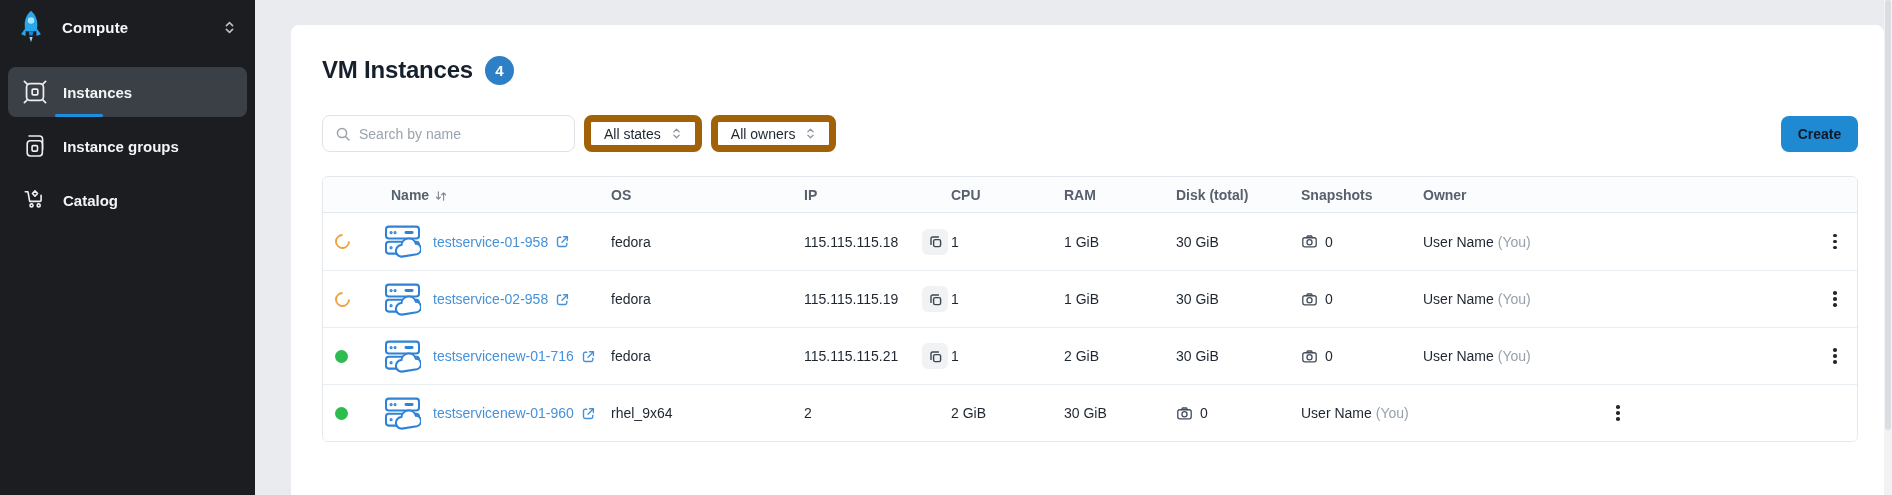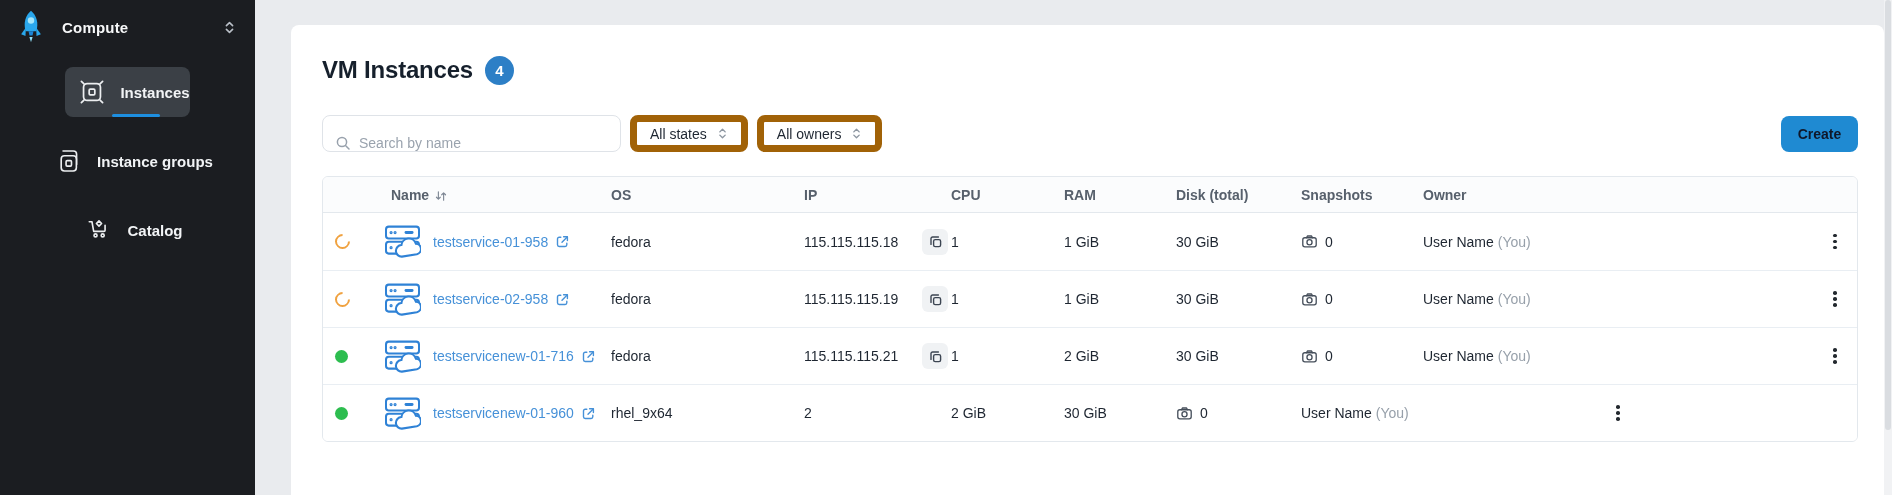--- a/index.html
+++ b/index.html
@@ -8,35 +8,35 @@
     font-family: "Liberation Sans", sans-serif;
     background:#e9ebee;
     display:flex;
     color:#1e2631;
   }
   
   .sidebar{ width:255px; flex:0 0 255px; background:#1b1d21; height:100%; position:relative; }
   .sb-header{ display:flex; align-items:center; gap:12px; padding:8px 18px 8px 12px; height:54px;justify-content:flex-end; }
   .product-name{ color:#f7f8f9; font-size:15px; font-weight:700; letter-spacing:.2px; }
   .unfold-btn{ margin-left:auto; background:none; border:none; color:#b9bfc7; cursor:pointer; display:flex; align-items:center; }
-  .nav{ margin-top:13px; padding:0 8px; display:flex; flex-direction:column; gap:19px;align-items:center; }
+  .nav{ margin-top:13px; padding:0 8px; display:flex; flex-direction:column; gap:4px; }
   .nav-item{ position:relative; display:flex; align-items:center; gap:15px; height:50px; border-radius:8px; padding-left:14px; cursor:pointer; color:#f2f4f6; font-size:15px; font-weight:700; }
   .nav-item.active{ background:#3b4046; }
   .active-bar{ position:absolute; left:47px; bottom:0; width:48px; height:3px; background:#1e8fe0; border-radius:2px; }
   .nav-icon{ width:26px; height:26px; flex:0 0 26px; }
 
   
   .main{ flex:1; padding:25px 8px 0 36px; min-width:0; }
   .card{ background:#fff; border-radius:8px 8px 0 0; height:470px; padding:30px 26px 0 31px; }
   .title-row{ display:flex; align-items:center; gap:12px; height:30px; margin-bottom:30px; }
   .page-title{ font-size:24px; font-weight:700; color:#16202c; letter-spacing:-.2px; }
   .count-badge{ width:29px; height:29px; border-radius:50%; background:#2d7fc6; color:#fff; font-size:15px; font-weight:700; display:flex; align-items:center; justify-content:center; }
 
   .toolbar{ display:flex; align-items:center; gap:9px; height:37px; margin-bottom:24px; }
-  .search-box{ width:299px; height:37px; border:1px solid #dfe3e8; border-radius:8px; display:flex; align-items:flex-end; padding:0 10px 0 12px; gap:8px; background:#fff; }
+  .search-box{ width:253px; height:37px; border:1px solid #dfe3e8; border-radius:8px; display:flex; align-items:center; padding:0 10px 0 12px; gap:8px; background:#fff; }
   .search-box input{ border:none; outline:none; flex:1; font-family:"Liberation Sans",sans-serif; font-size:14px; color:#1e2631; background:transparent; }
   .search-box input::placeholder{ color:#9aa3ae; }
   .filter-btn{ height:37px; border:7px solid #a16207; border-radius:8px; background:#fff; display:flex; align-items:center; gap:9px; padding:0 12px 0 13px; font-family:"Liberation Sans",sans-serif; font-size:14px; color:#1e2631; cursor:pointer; }
   .filter-btn .uf{ color:#8d96a1; }
   .create-btn{ margin-left:auto; width:77px; height:36px; background:#1f8ad2; border:none; border-radius:8px; color:#0f172a; font-family:"Liberation Sans",sans-serif; font-size:14px; font-weight:700; cursor:pointer; }
 
   
   .table{ --cols:48px 62px 178px 193px 147px 113px 112px 125px 122px 1fr 44px;
           border:1px solid #e3e8ed; border-radius:6px; overflow:hidden; background:#fff; }
   .thead{ display:grid; grid-template-columns:var(--cols); align-items:center; height:36px; background:#fbfcfd; border-bottom:1px solid #e3e8ed; font-size:14px; font-weight:700; color:#57606c; }

